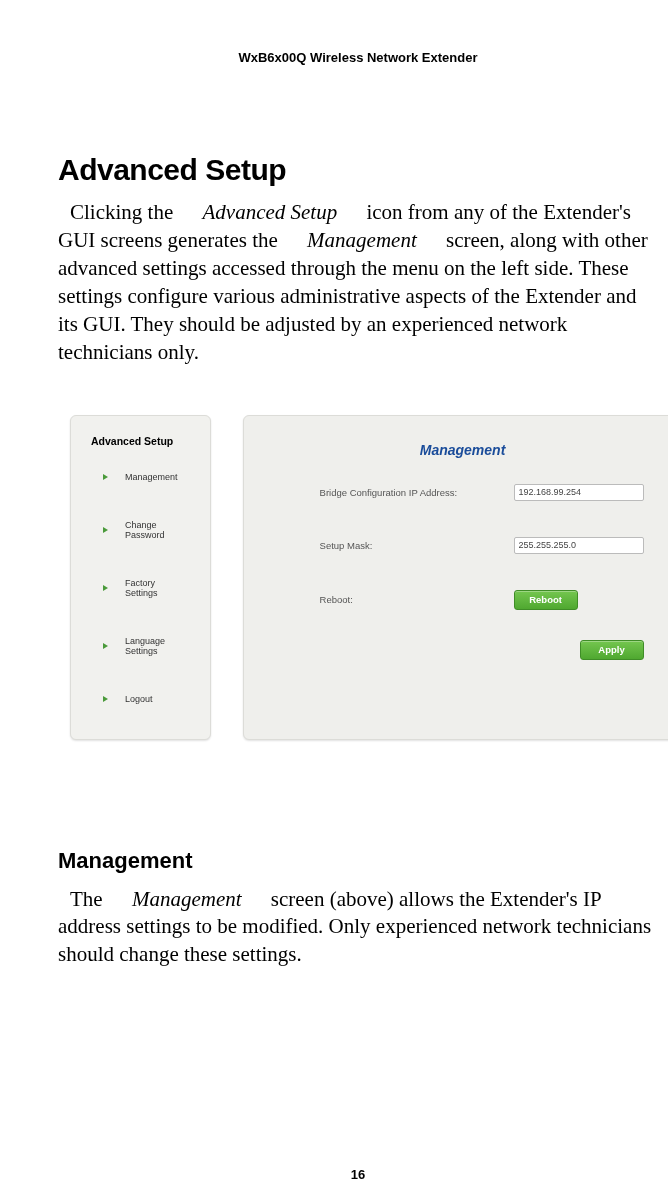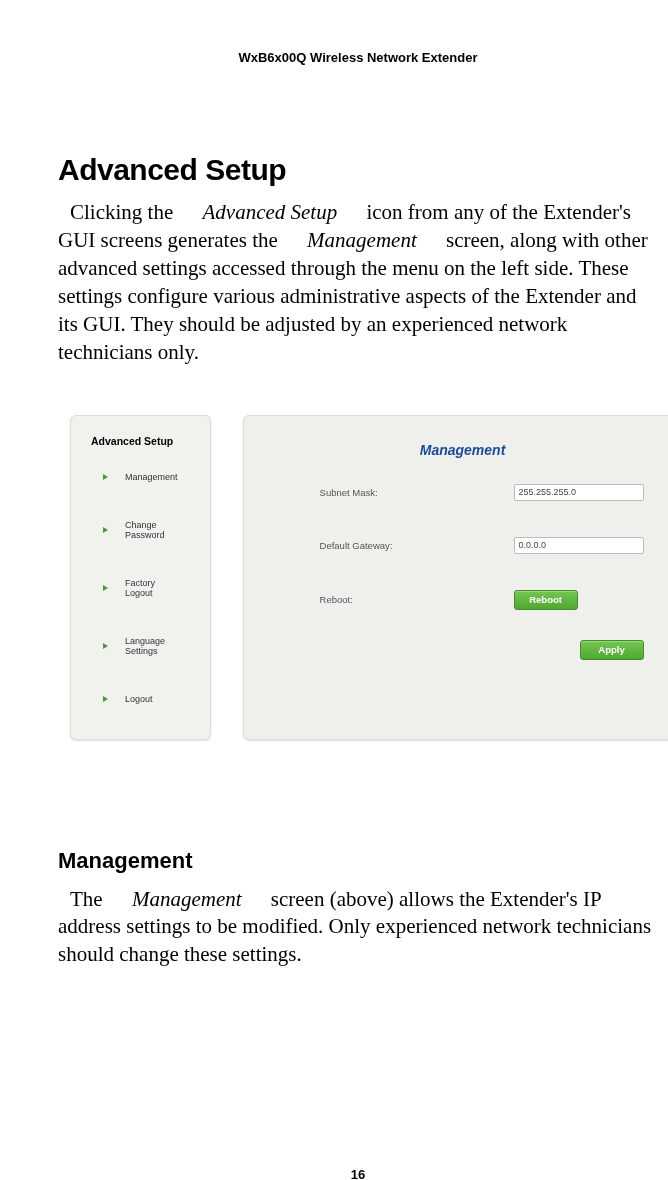--- a/index.html
+++ b/index.html
@@ -168,42 +168,42 @@
       <div class="sidebar-item">
         <span class="arrow"></span>
         <span>Management</span>
       </div>
       <div class="sidebar-item">
         <span class="arrow"></span>
         <span>Change Password</span>
       </div>
       <div class="sidebar-item">
         <span class="arrow"></span>
-        <span>Factory Logout</span>
+        <span>Factory Settings</span>
       </div>
       <div class="sidebar-item">
         <span class="arrow"></span>
         <span>Language Settings</span>
       </div>
       <div class="sidebar-item">
         <span class="arrow"></span>
         <span>Logout</span>
       </div>
     </div>
 
     <div class="main-panel">
       <div class="panel-title">Management</div>
 
       <div class="form-row">
-        <div class="form-label">Subnet Mask:</div>
+        <div class="form-label">Bridge Configuration IP Address:</div>
+        <input class="form-input" value="192.168.99.254" style="">
+      </div>
+      <div class="form-row">
+        <div class="form-label">Setup Mask:</div>
         <input class="form-input" value="255.255.255.0" style="">
-      </div>
-      <div class="form-row">
-        <div class="form-label">Default Gateway:</div>
-        <input class="form-input" value="0.0.0.0" style="">
       </div>
       <div class="form-row">
         <div class="form-label">Reboot:</div>
         <button class="green-btn">Reboot</button>
       </div>
       <div class="apply-row">
         <button class="green-btn">Apply</button>
       </div>
     </div>
   </div>

